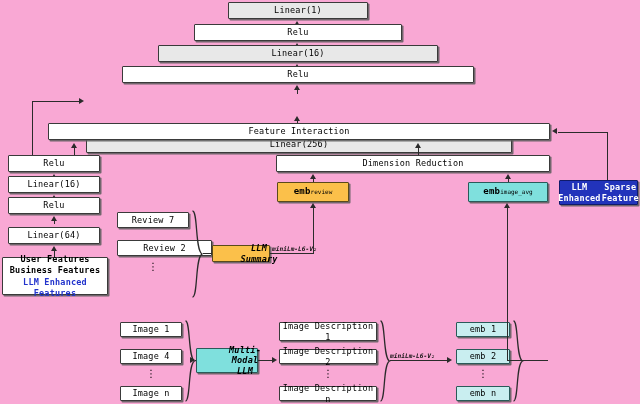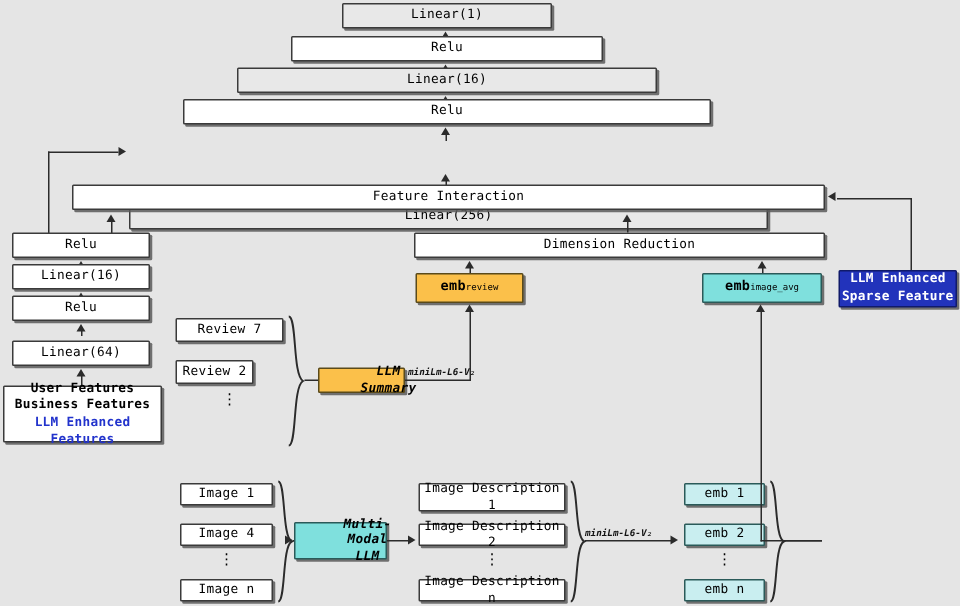--- a/index.html
+++ b/index.html
@@ -1,17 +1,17 @@
 <!DOCTYPE html>
 <html><head>
 <meta charset="utf-8">
 <style>
   html,body{margin:0;padding:0;background:#ffffff;}
   body{width:640px;height:404px;font-family:"DejaVu Sans Mono","Liberation Mono",monospace;}
-  #stage{position:relative;width:640px;height:404px;overflow:hidden;background:#e5e5e5;}
+  #stage{position:relative;width:640px;height:404px;overflow:hidden;background:#f9a8d4;}
 
   .box{position:absolute;box-sizing:border-box;border:1px solid #3a3a3a;
        display:flex;align-items:center;justify-content:center;text-align:center;
        font-size:8.5px;letter-spacing:.2px;color:#000;background:#fff;
        border-radius:1px;line-height:1.25;}
   .shadow{box-shadow:1.5px 1.5px 0 rgba(90,90,90,.85);}
   .grey{background:#e8e8e8;}
   .white{background:#ffffff;}
   .orange{background:#fbc04a;border-color:#5a4a1a;}
   .cyan{background:#7fe0dd;border-color:#2a5a59;}
@@ -107,27 +107,27 @@
       <span class="sub">review</span>
   </div>
 
   <div class="arrow up" style="left:505px;top:174px;"></div>
   <div class="line vline" style="left:508px;top:178px;height:5px;"></div>
   <div class="box cyan shadow" style="left:468px;top:182px;width:80px;height:20px;">
     <span class="embw">emb</span>
       <span class="sub">image_avg</span>
   </div>
 
-  <div class="box blue shadow" style="left:559px;top:180px;width:79px;height:25px;flex-direction:column;gap:1px;">
+  <div class="box blue shadow" style="left:559px;top:180px;width:79px;height:25px;flex-direction:row;gap:1px;">
     <span style="font-weight:bold;">LLM Enhanced</span>
     <span style="font-weight:bold;">Sparse Feature</span>
   </div>
 
   <div class="box white shadow" style="left:117px;top:212px;width:72px;height:16px;">Review 7</div>
-  <div class="box white shadow" style="left:117px;top:240px;width:52px;height:16px;">Review 2</div>
+  <div class="box white shadow" style="left:117px;top:240px;width:95px;height:16px;">Review 2</div>
   <div class="dots" style="left:117px;top:262px;width:72px;">⋮</div>
 
   <div class="brace" style="left:191px;top:210px;">
     <svg width="14" height="88" viewBox="0 0 14 88">
       <path d="M1.5 1 C7 1 4 40 11 44 C4 48 7 87 1.5 87" fill="none" stroke="#2b2b2b" stroke-width="1.3"></path>
     </svg>
   </div>
   <div class="line hline" style="left:203px;top:253px;width:9px;"></div>
 
   <div class="box orange shadow" style="left:212px;top:245px;width:58px;height:17px;">

